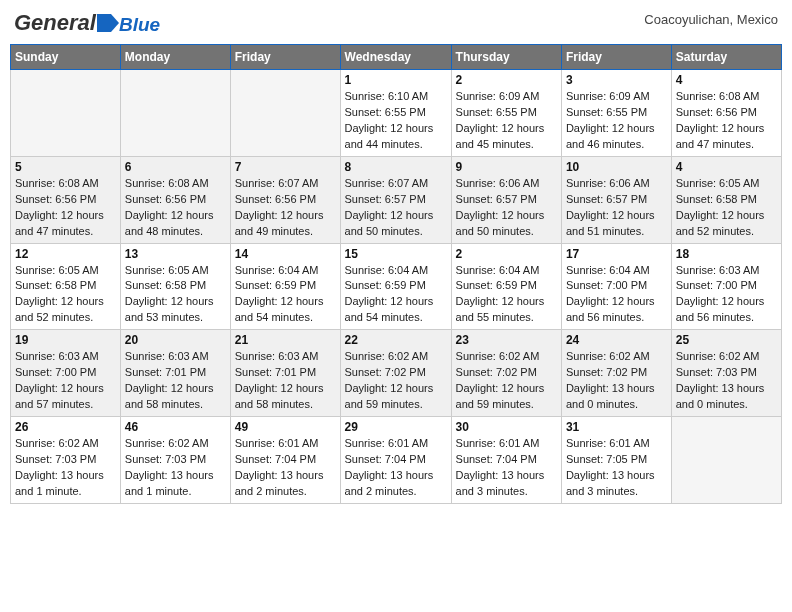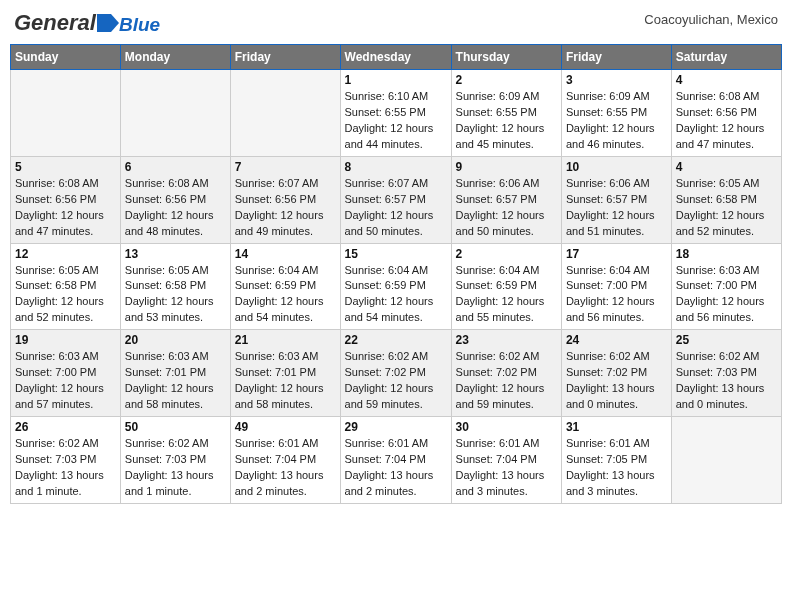--- a/index.html
+++ b/index.html
@@ -222,21 +222,21 @@
           <div class="day-number">25</div>
           <div class="day-info">Sunrise: 6:02 AM<br>Sunset: 7:03 PM<br>Daylight: 13 hours<br>and 0 minutes.</div>
         </td>
       </tr>
       <tr>
         <td>
           <div class="day-number">26</div>
           <div class="day-info">Sunrise: 6:02 AM<br>Sunset: 7:03 PM<br>Daylight: 13 hours<br>and 1 minute.</div>
         </td>
         <td>
-          <div class="day-number">50</div>
+          <div class="day-number">46</div>
           <div class="day-info">Sunrise: 6:02 AM<br>Sunset: 7:03 PM<br>Daylight: 13 hours<br>and 1 minute.</div>
         </td>
         <td>
           <div class="day-number">49</div>
           <div class="day-info">Sunrise: 6:01 AM<br>Sunset: 7:04 PM<br>Daylight: 13 hours<br>and 2 minutes.</div>
         </td>
         <td>
           <div class="day-number">29</div>
           <div class="day-info">Sunrise: 6:01 AM<br>Sunset: 7:04 PM<br>Daylight: 13 hours<br>and 2 minutes.</div>
         </td>

